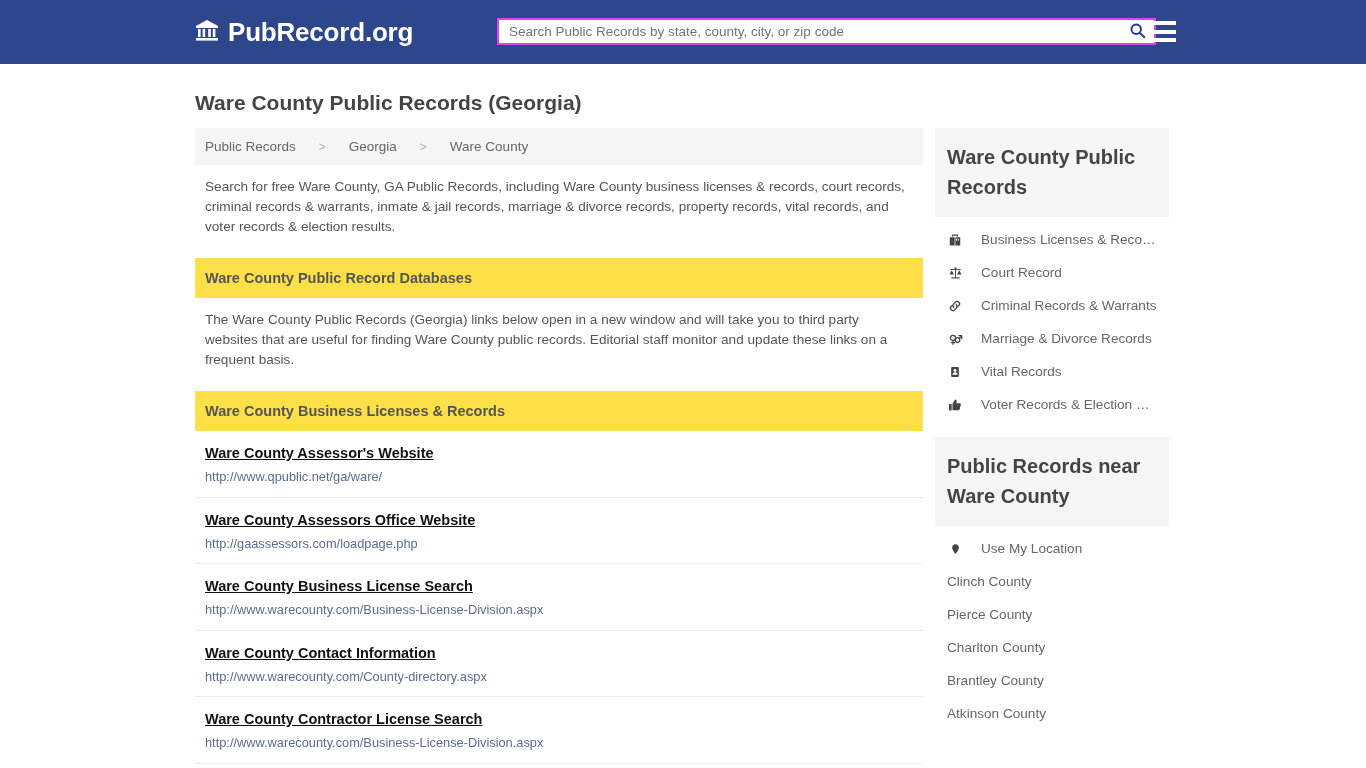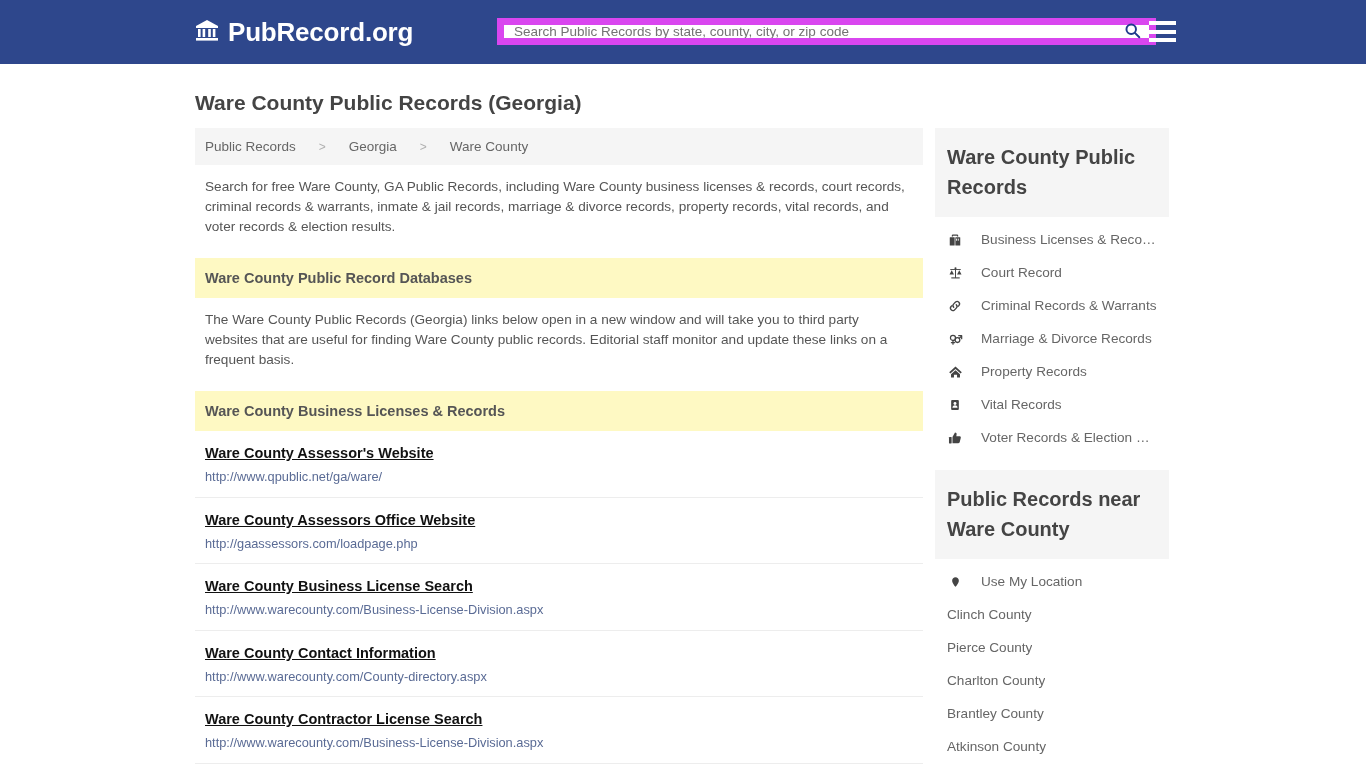--- a/index.html
+++ b/index.html
@@ -39,21 +39,21 @@
     color: #ffffff;
     line-height: 1;
   }
   .search-wrap {
     position: absolute;
     left: 497px;
     top: 18px;
     width: 659px;
     height: 27px;
     background: #ffffff;
-    border: 7px solid #d946ef;
+    border: 2px solid #d946ef;
     display: flex;
     align-items: center;
   }
   .search-input {
     flex: 1;
     height: 100%;
     border: none;
     outline: none;
     background: transparent;
     padding: 0 10px;
@@ -127,21 +127,21 @@
 
   
   .intro {
     font-size: 13.6px;
     line-height: 20px;
     color: #555555;
     padding: 12px 10px 8px 10px;
     margin: 0;
   }
   .section-head {
-    background: #fef9c3;
+    background: #fde047;
     padding: 12px 10px;
     font-size: 14.5px;
     font-weight: bold;
     color: #555555;
     margin-top: 13px;
   }
 
   
   .link-list { margin: 0; padding: 0; list-style: none; }
   .link-item {
@@ -350,29 +350,20 @@
                 <line x1="6.4" y1="12" x2="6.4" y2="17.4" stroke-linecap="round"></line>
                 <line x1="4.2" y1="15.2" x2="8.6" y2="15.2" stroke-linecap="round"></line>
                 <circle cx="12.8" cy="11.6" r="3.4"></circle>
                 <line x1="15.3" y1="9.1" x2="18.4" y2="6" stroke-linecap="round"></line>
                 <polyline points="14.6,5.3 18.8,5.3 18.8,9.5" stroke-linecap="round" stroke-linejoin="round"></polyline>
               </svg>
             </span>
             <span class="lbl">Marriage &amp; Divorce Records</span>
           </li>
 
-          <li class="side-item">
-            <span class="ico">
-              <svg width="15" height="14" viewBox="0 0 20 20" fill="#444444" aria-hidden="true">
-                <path d="M10 2.2 L19 10.2 l-1.7 1.9 L10 5.6 L2.7 12.1 L1 10.2 z"></path>
-                <path d="M10 7.4 L16.4 13.1 V18 H12.2 v-4.1 H7.8 V18 H3.6 v-4.9 z"></path>
-              </svg>
-            </span>
-            <span class="lbl">Property Records</span>
-          </li>
 
           <li class="side-item">
             <span class="ico">
               <svg width="12" height="14" viewBox="0 0 20 20" fill="#444444" aria-hidden="true">
                 <rect x="3.6" y="1.6" width="12.8" height="16.8" rx="1.6"></rect>
                 <circle cx="10" cy="7.6" r="2.4" fill="#ffffff"></circle>
                 <path d="M5.8 14.6 a4.2 4.2 0 0 1 8.4 0z" fill="#ffffff"></path>
               </svg>
             </span>
             <span class="lbl">Vital Records</span>

